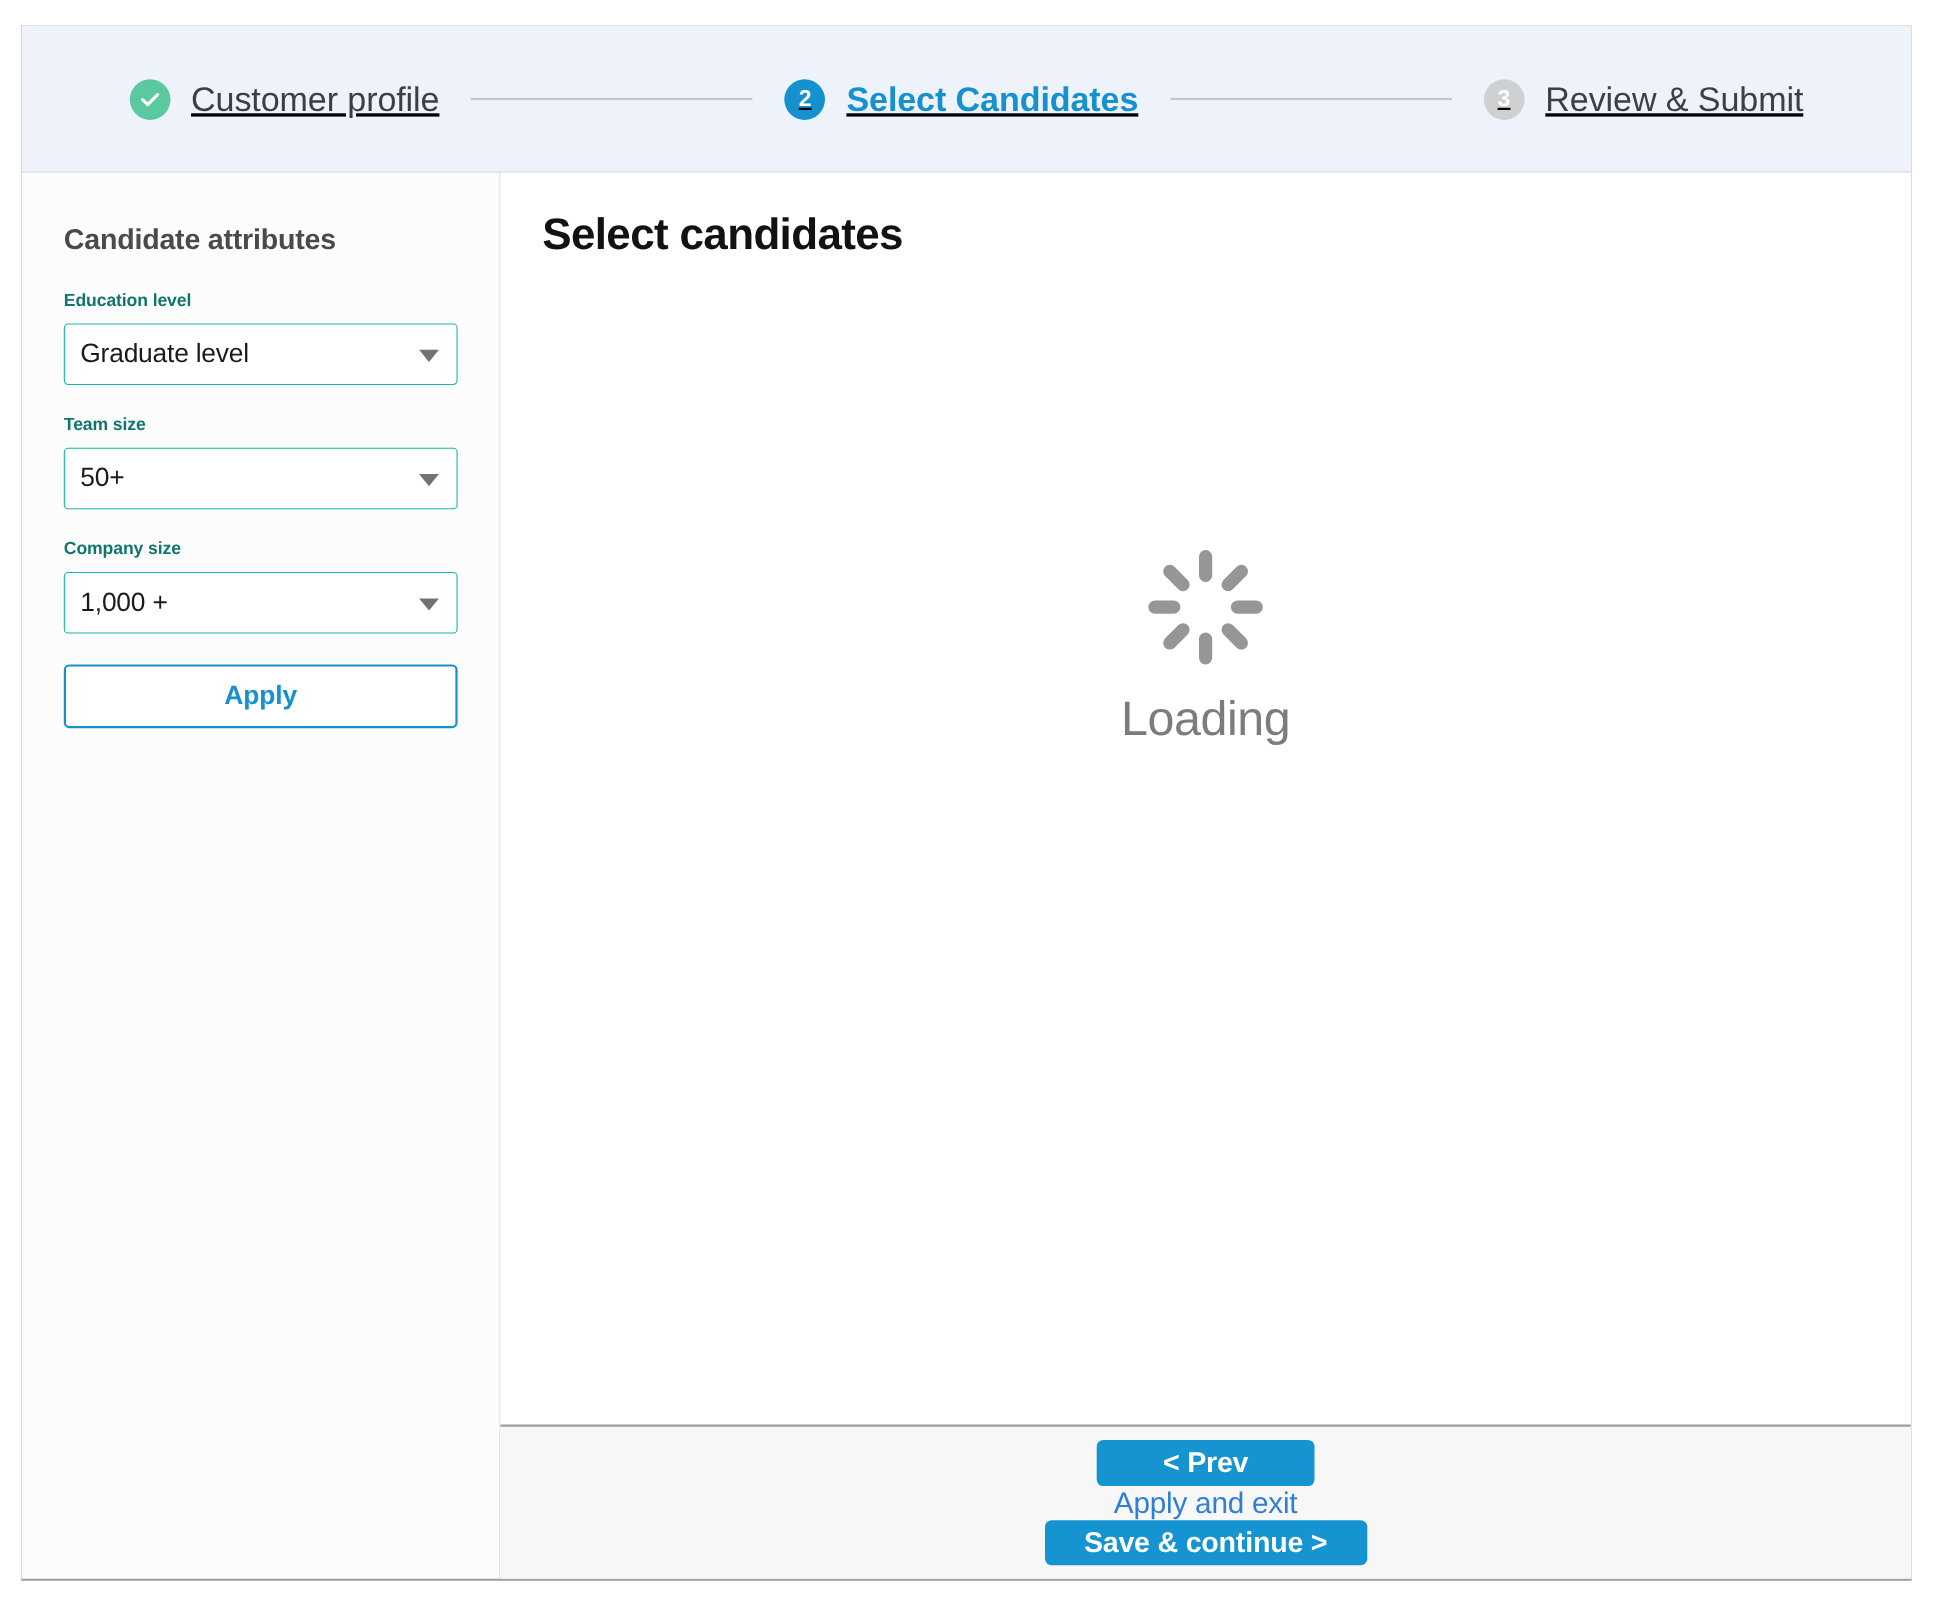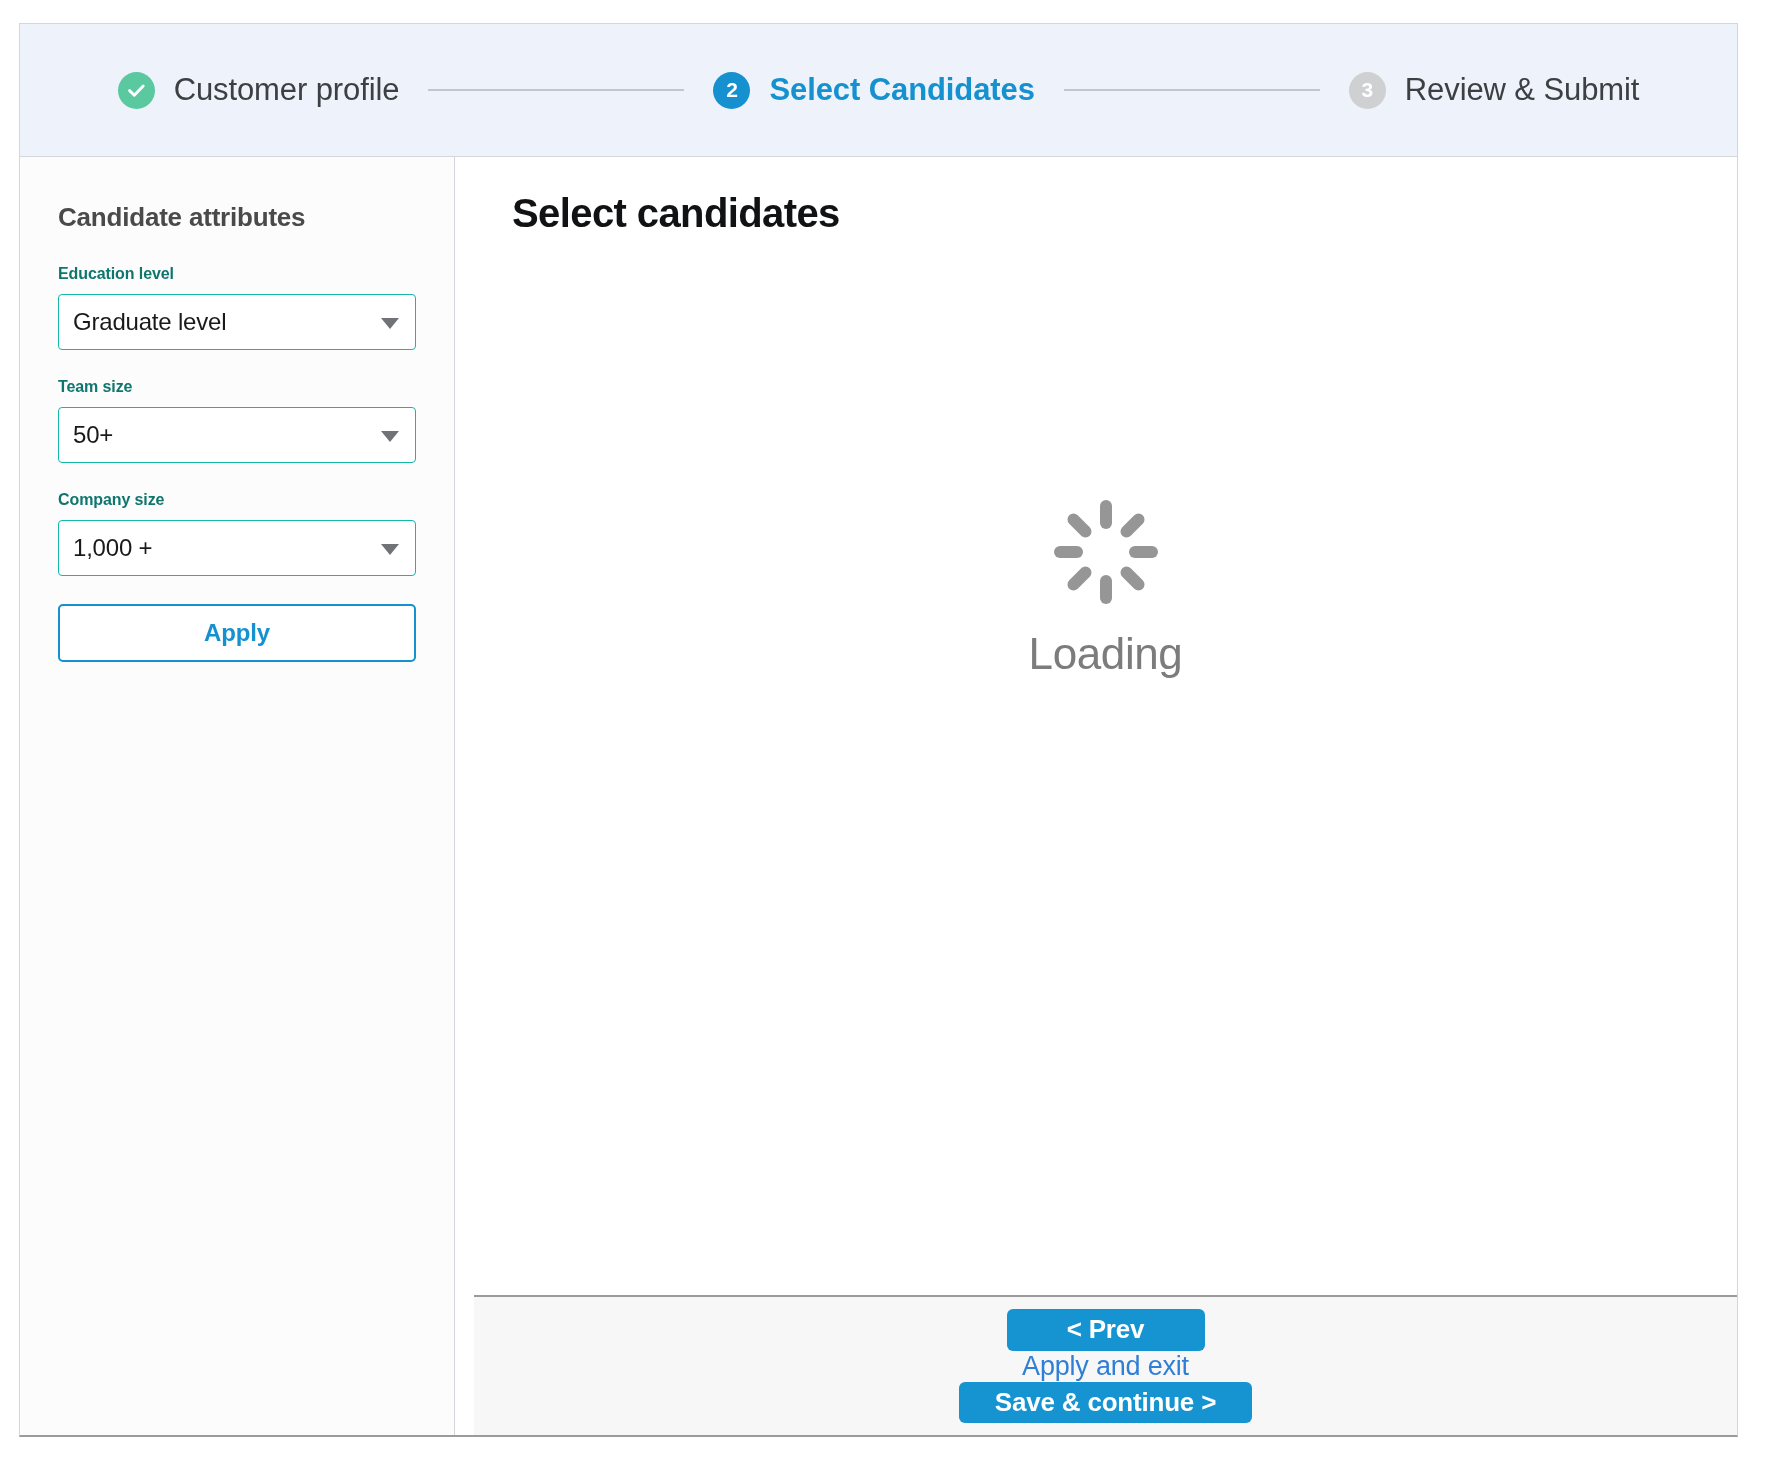--- a/index.html
+++ b/index.html
@@ -35,21 +35,22 @@
     min-height: 133px;
     background: #eef2fb;
     border-bottom: 1px solid #d3d6da;
     display: flex;
     align-items: center;
     justify-content: center;
     box-sizing: border-box;
   }
   .step {
     display: flex;
-    align-items: flex-start;
+    align-items: flex-end;
+    text-decoration: underline;
   }
   .step-badge {
     width: 37px;
     height: 37px;
     border-radius: 50%;
     display: flex;
     align-items: center;
     justify-content: center;
     font-size: 21px;
     font-weight: 700;
@@ -78,21 +79,20 @@
     background: #c3c7cc;
     margin: 0 29px;
     flex: none;
   }
 
   
   .body-area {
     flex: 1;
     display: flex;
     min-height: 0;
-    gap: 19px;
   }
 
   
   .sidebar {
     width: 435px;
     min-width: 435px;
     box-sizing: border-box;
     background: #fcfcfc;
     border-right: 1px solid #d3d6da;
     padding: 45px 38px 0 38px;

